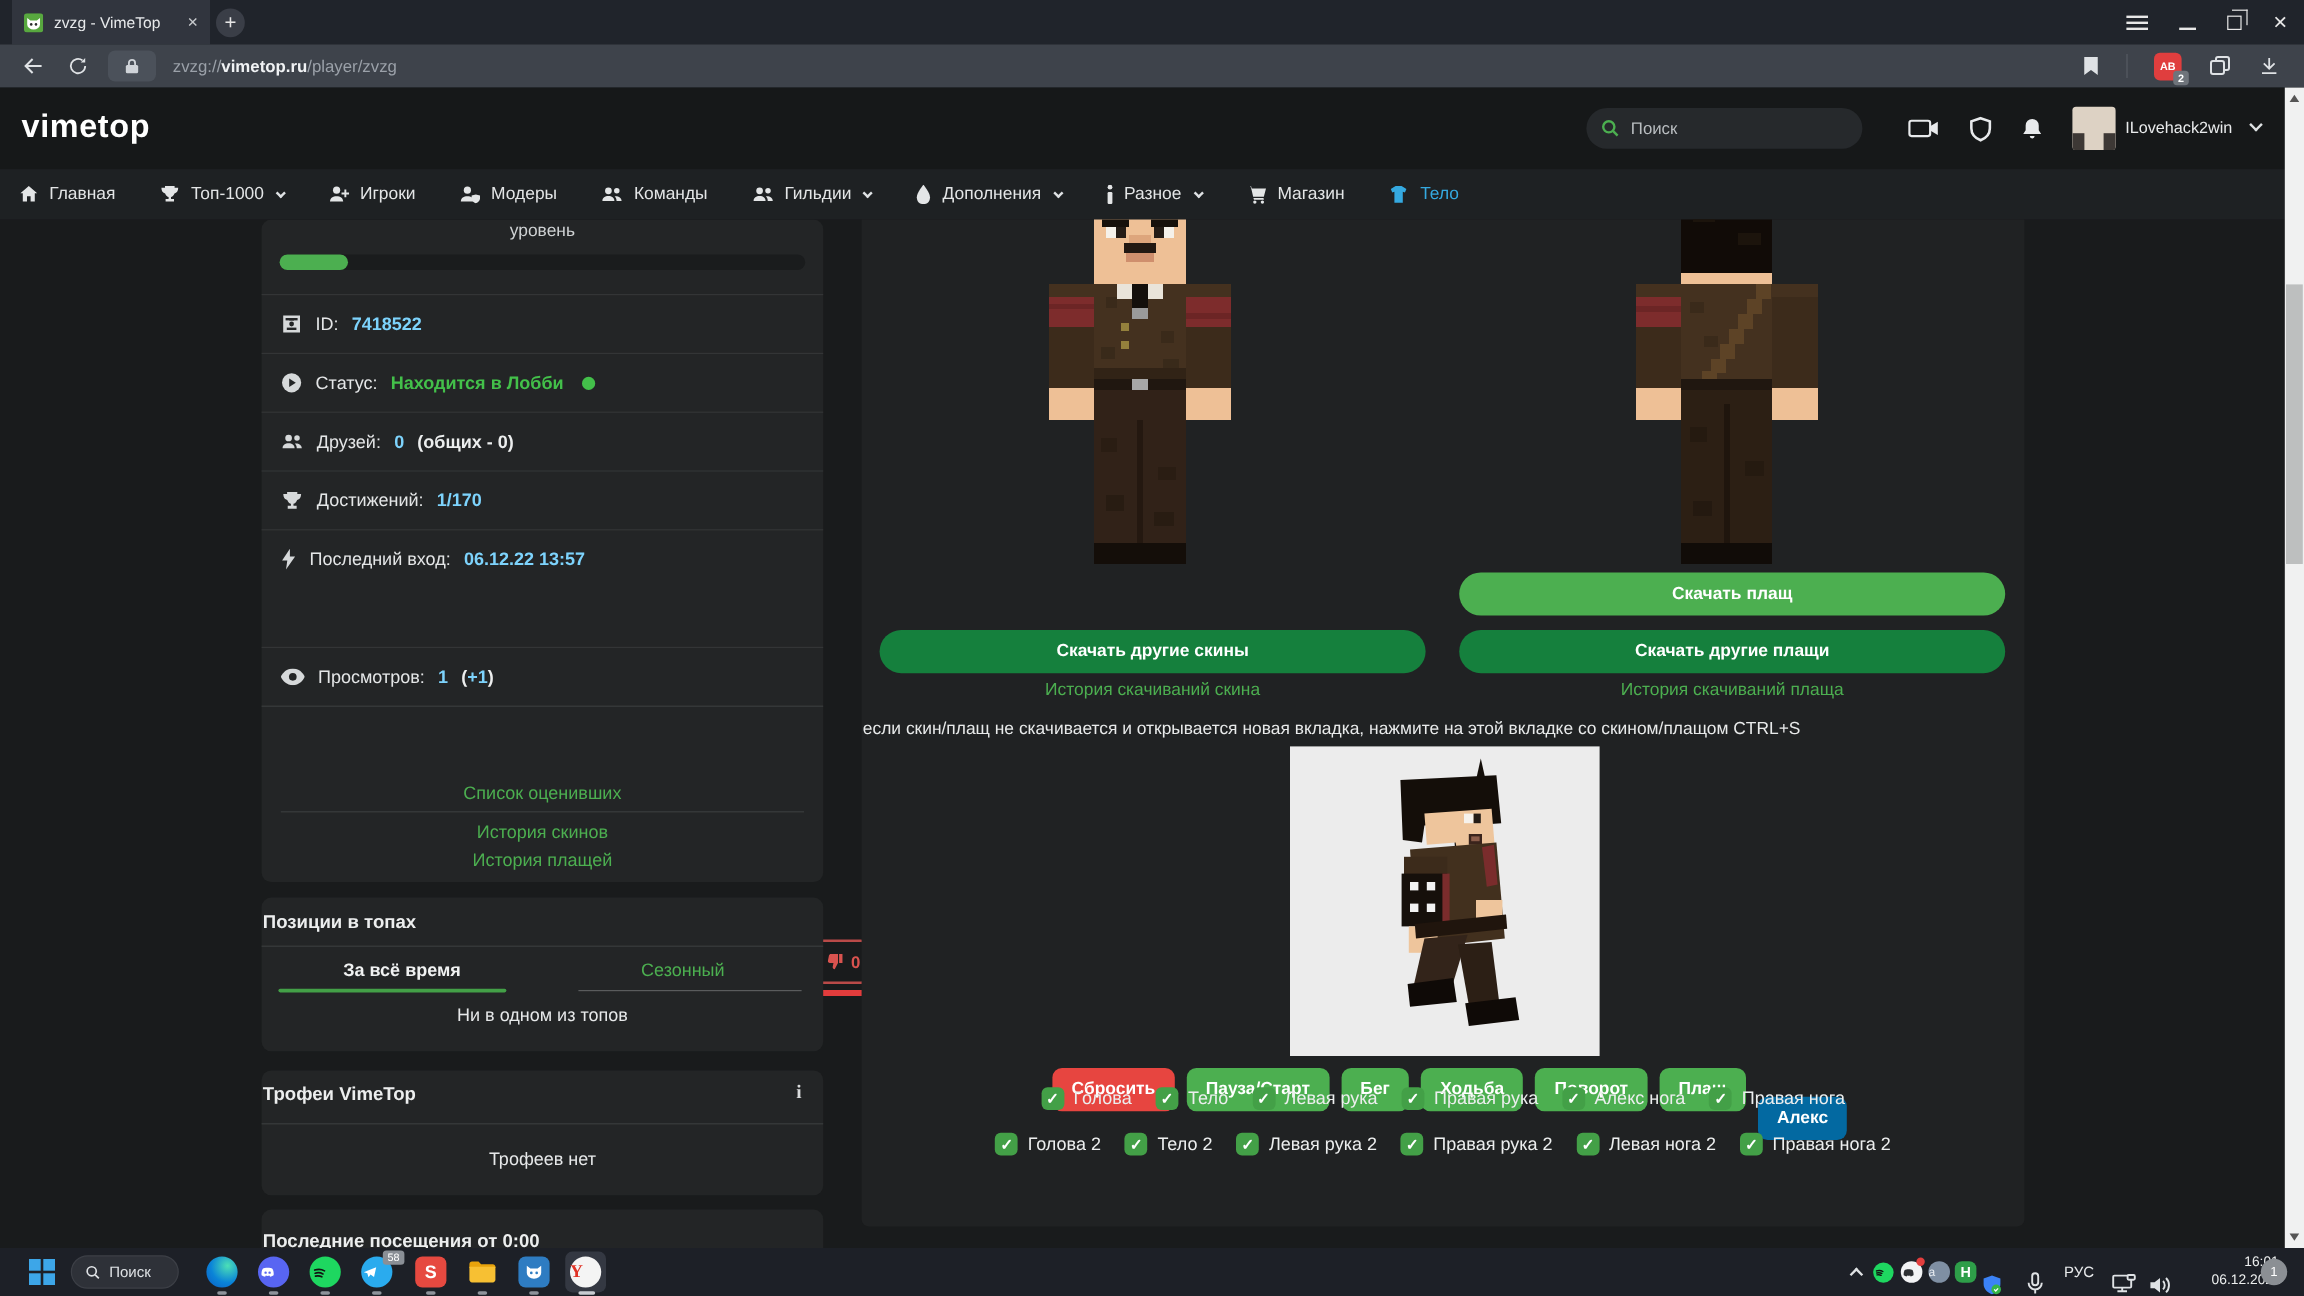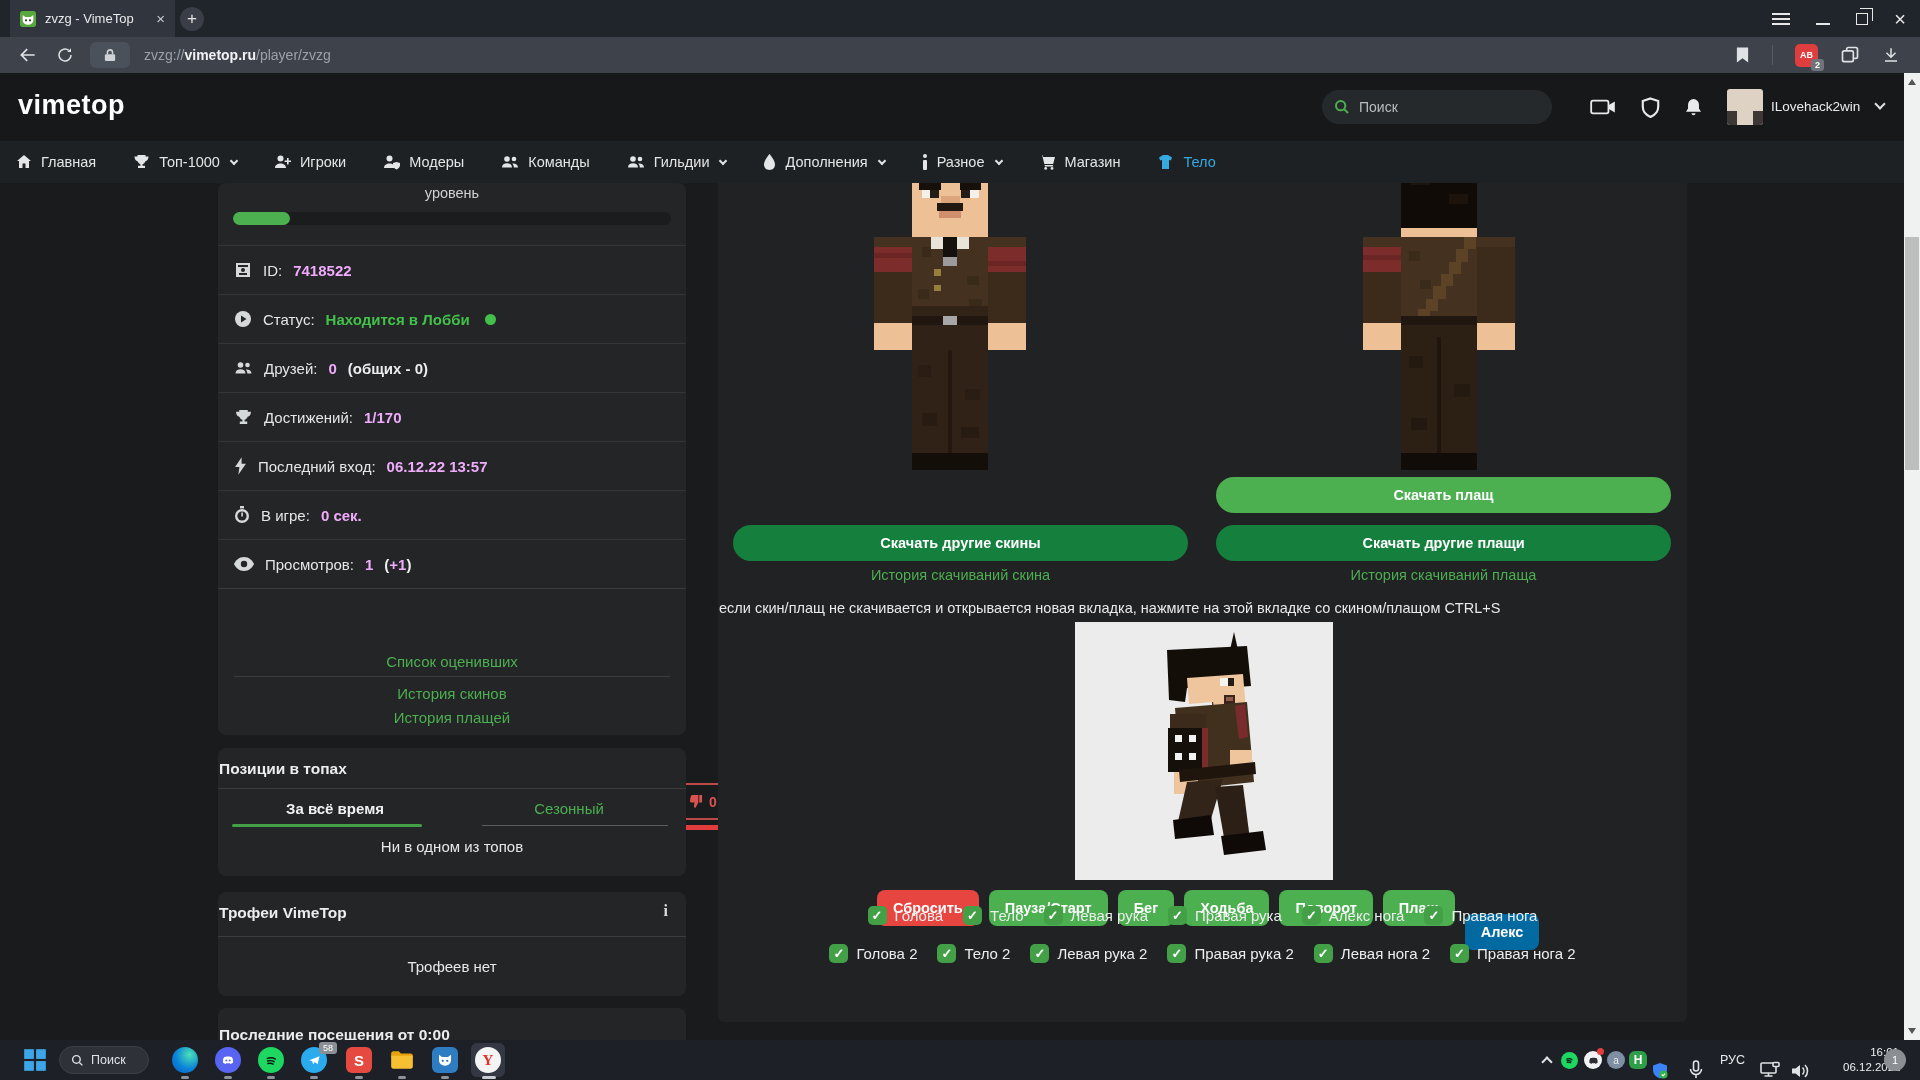--- a/index.html
+++ b/index.html
@@ -75,21 +75,21 @@
   
   .content { position:absolute; left:0; top:183px; width:1904px; height:857px; overflow:hidden; background:#191b1c; }
   .card { position:absolute; left:218px; width:468px; background:#232526; border-radius:8px; }
 
   .lvl-label { position:absolute; left:0; right:0; top:2px; text-align:center; color:#cfd2d3; font-size:14.5px; }
   .progress { position:absolute; left:15px; right:15px; top:29px; height:13px; border-radius:7px; background:#1a1c1d; }
   .progress-fill { height:13px; width:13%; border-radius:7px; background:#4caf50; }
   .srow { position:absolute; left:0; width:468px; height:49px; display:flex; align-items:center; gap:11px;
     padding:0 16px; border-top:1px solid #333536; color:#e4e6e7; font-size:15px; }
   .srow svg { flex:0 0 auto; color:#d6d9da; }
-  .gval { color:#f0abfc; font-weight:700; }
+  .gval { color:#7dd3fc; font-weight:700; }
   .wbold { color:#eceeee; font-weight:700; }
   .statusdot { display:inline-block; width:11px; height:11px; border-radius:50%; background:#43c04a; margin-left:4px; }
 
   .likes { position:absolute; left:389px; top:600px; width:128px; height:37px; display:flex; }
   .likecell { flex:1; display:flex; align-items:center; justify-content:center; gap:6px; font-size:14px; font-weight:700; }
   .likecell.up { border:2px solid #3f9b43; border-right:none; border-radius:18px 0 0 18px; color:#4caf50; }
   .likecell.down { border:2px solid #b94a48; border-radius:0 18px 18px 0; color:#d9534f; }
   .ratio { position:absolute; left:278px; top:642px; width:350px; height:5px; border-radius:3px; overflow:hidden; display:flex; }
   .ratio .g { width:50%; background:#35b549; } .ratio .r { width:50%; background:#e23c3c; }
   .glink { color:#4caf50; font-size:15px; text-align:center; display:block; }
@@ -122,21 +122,21 @@
   .cbitem { display:flex; align-items:center; gap:8px; color:#eceeee; font-size:15px; }
   .cbbox { width:19px; height:19px; border-radius:5px; background:#43a047; color:#fff; font-size:13px;
     display:flex; align-items:center; justify-content:center; font-weight:700; }
 
   
   .taskbar { position:absolute; left:0; top:1040px; width:1920px; height:40px; background:#1d2027; }
   .tb { position:absolute; top:7px; width:26px; height:26px; }
   .tbline { position:absolute; top:36px; width:8px; height:3px; border-radius:2px; background:#8e939b; }
   .tsearch { position:absolute; left:59px; top:6px; width:90px; height:28px; border-radius:14px; background:#2e3138;
     border:1px solid #3c3f46; color:#dfe2e5; font-size:12.5px; display:flex; align-items:center; gap:7px; padding:0 11px; }
-  .ticon-round { border-radius:50%; display:flex; align-items:center; justify-content:center; }
+  .ticon-round { border-radius:50%; display:flex; align-items:center; justify-content:flex-start; }
   .ticon-sq { border-radius:6px; display:flex; align-items:center; justify-content:center; color:#fff; font-weight:700; }
   .tg-badge { position:absolute; right:-10px; top:-5px; background:#8a8f96; color:#fff; font-size:9px;
     padding:1px 4px; border-radius:3px; }
   .y-active { position:absolute; left:471px; top:3px; width:34px; height:34px; background:#343842; border-radius:6px; }
   .tray { position:absolute; top:0; height:40px; display:flex; align-items:center; }
   .lang { color:#e8eaec; font-size:12.5px; }
   .clock { position:absolute; left:1843px; top:5px; width:56px; text-align:right; color:#eceeee; font-size:11.5px; line-height:15px; }
   .notif { position:absolute; left:1884px; top:9px; width:22px; height:22px; border-radius:50%; background:#8b8f94;
     color:#fff; font-size:11px; display:flex; align-items:center; justify-content:center; }
   .tchev { width:8px; height:8px; border-right:2px solid #dfe2e4; border-top:2px solid #dfe2e4;
@@ -344,30 +344,20 @@
         </svg>
       <span>Достижений:</span>
       <span class="gval">1/170</span>
     </div>
     <div class="srow" style="top:258px">
       <svg width="13" height="18" viewBox="0 0 12 16" fill="currentColor">
           <path d="M7 0L1 9h4l-1 7 7-10H7z"></path>
         </svg>
       <span>Последний вход:</span>
       <span class="gval">06.12.22 13:57</span>
-    </div>
-    <div class="srow" style="top:307px">
-      <svg width="16" height="18" viewBox="0 0 16 18">
-          <rect x="6" y="0" width="4" height="2.4" fill="#d6d9da"></rect>
-          <circle cx="8" cy="10" r="7" fill="#d6d9da"></circle>
-          <circle cx="8" cy="10" r="4.6" fill="#232526"></circle>
-          <rect x="7.3" y="6.5" width="1.6" height="4" fill="#d6d9da"></rect>
-        </svg>
-      <span>В игре:</span>
-      <span class="gval">0 сек.</span>
     </div>
     <div class="srow" style="top:356px">
       <svg width="20" height="14" viewBox="0 0 20 14">
           <path d="M10 0C5 0 1.5 3.5 0 7c1.5 3.5 5 7 10 7s8.5-3.5 10-7c-1.5-3.5-5-7-10-7z" fill="#d6d9da"></path>
           <circle cx="10" cy="7" r="3.2" fill="#232526"></circle>
         </svg>
       <span>Просмотров:</span>
       <span class="gval">1</span>
       <span class="wbold"><span>(</span><span class="gval">+1</span><span>)</span></span>
     </div>

